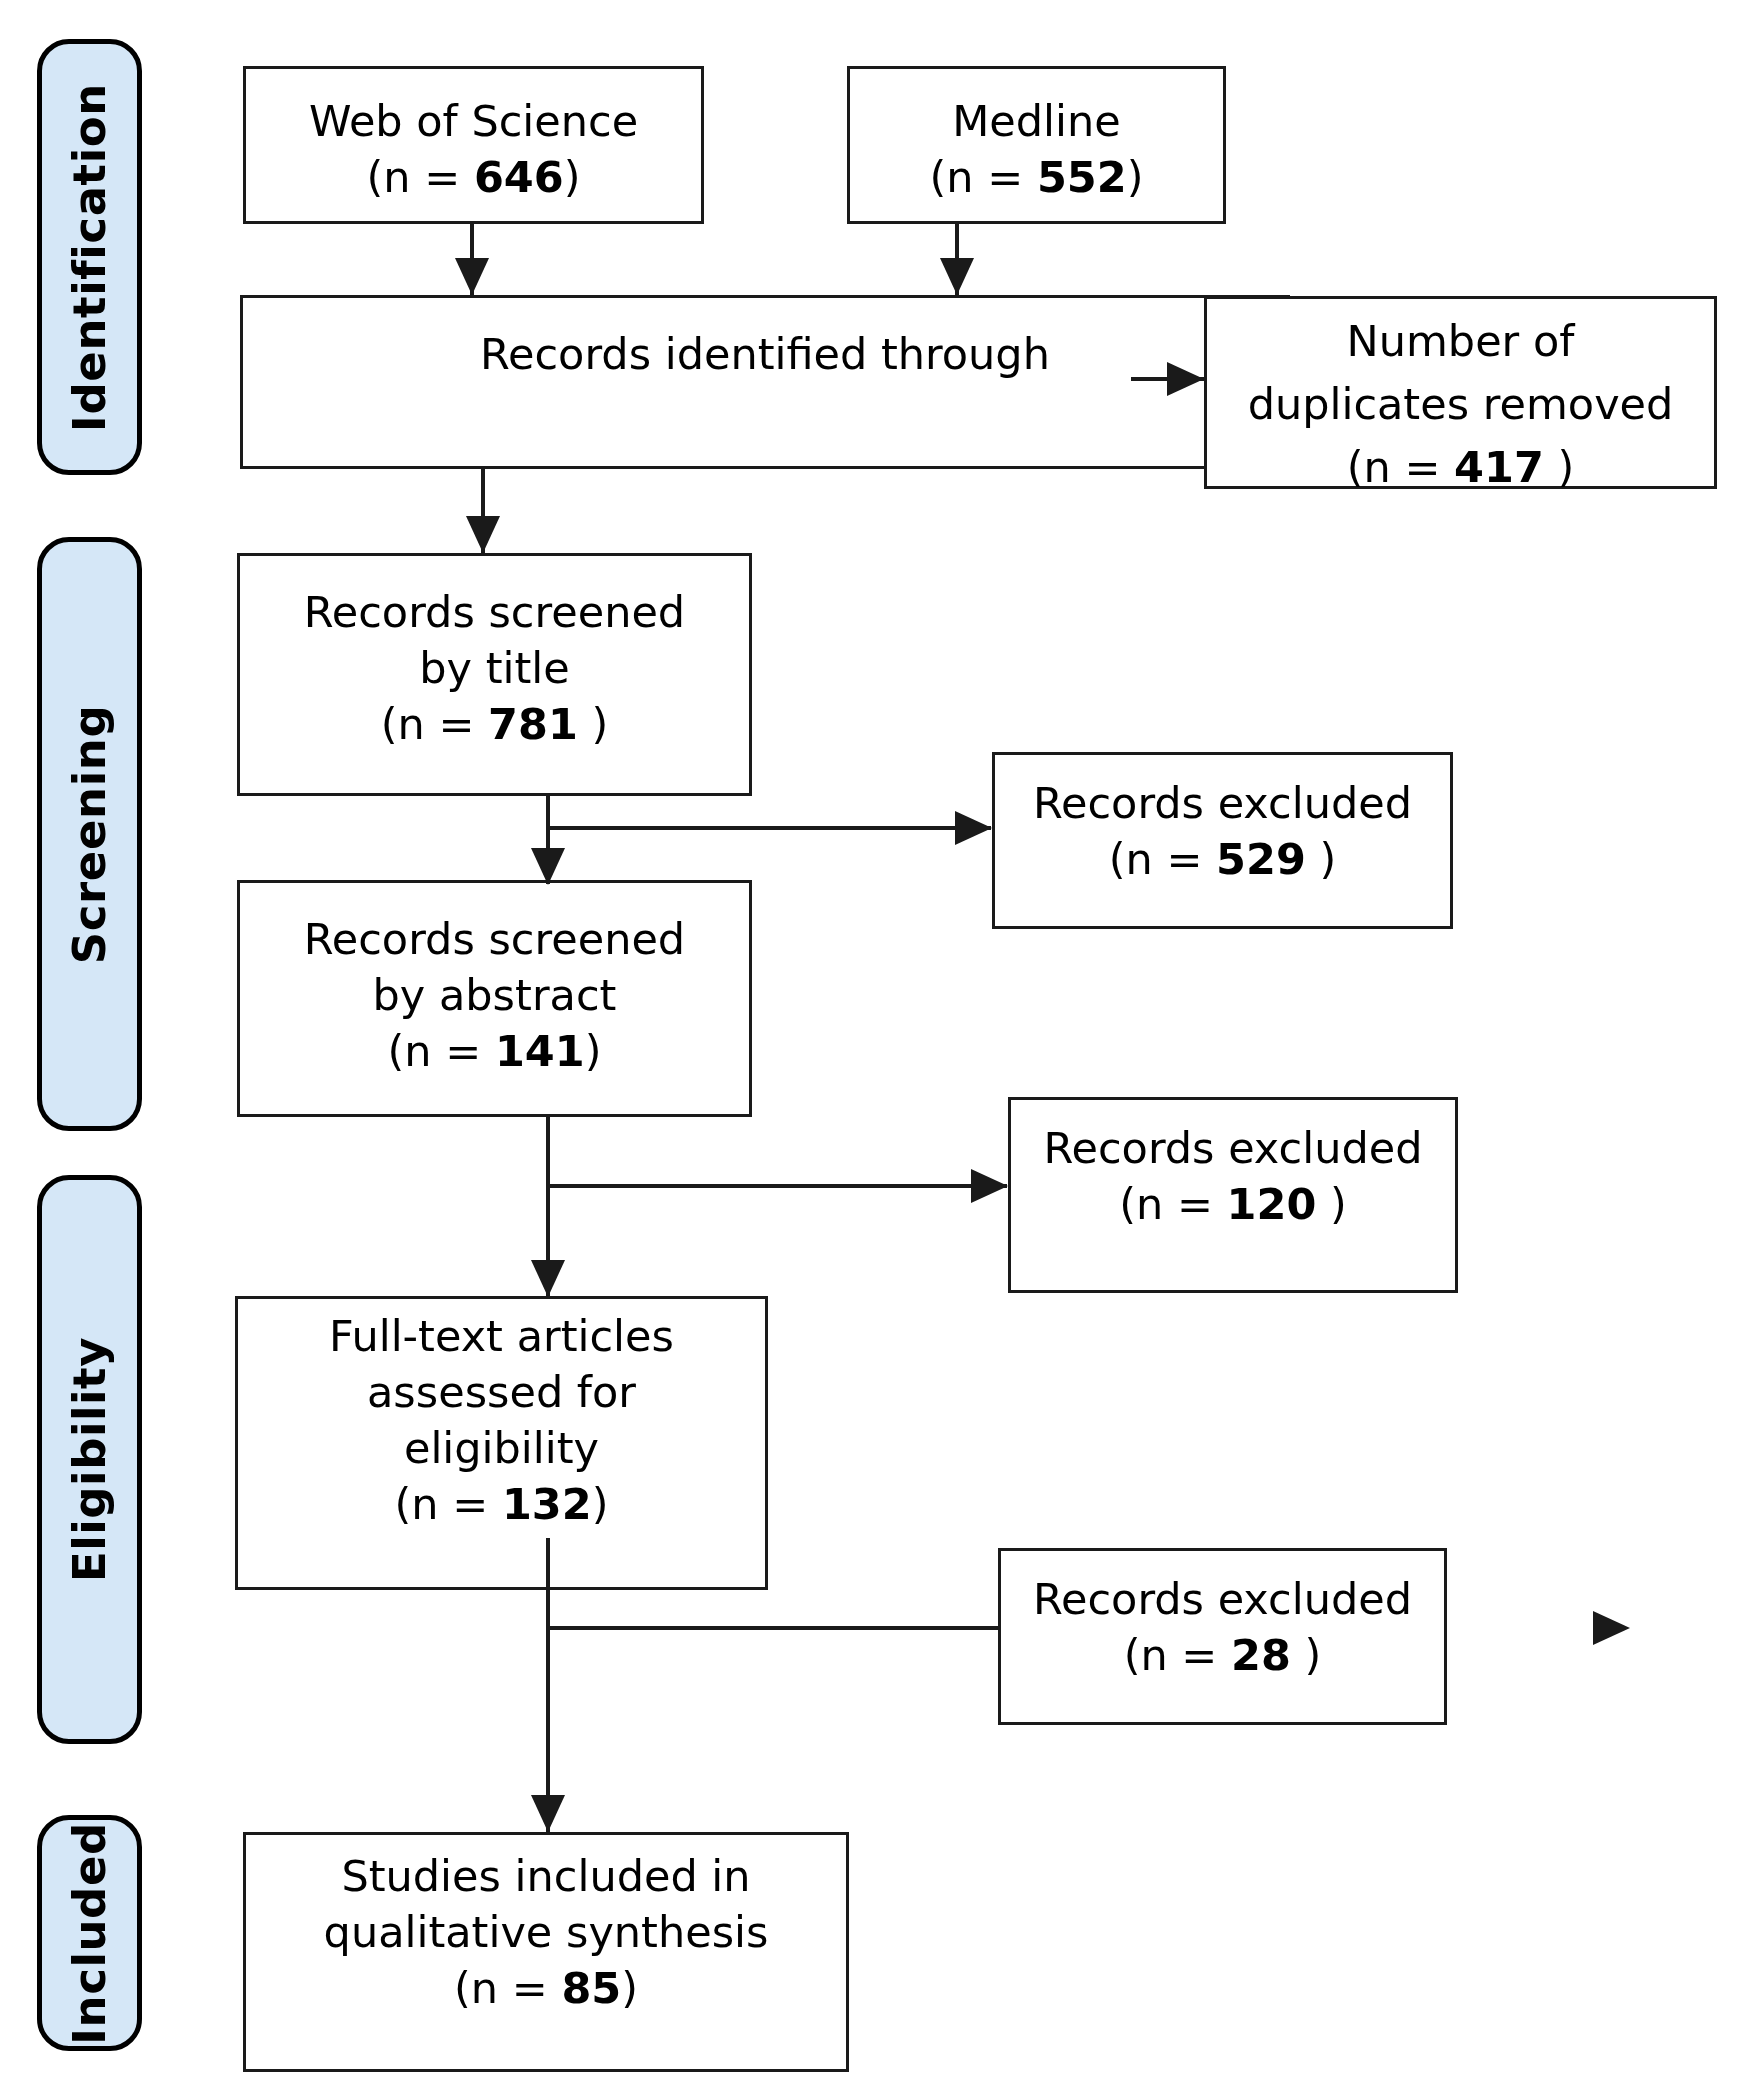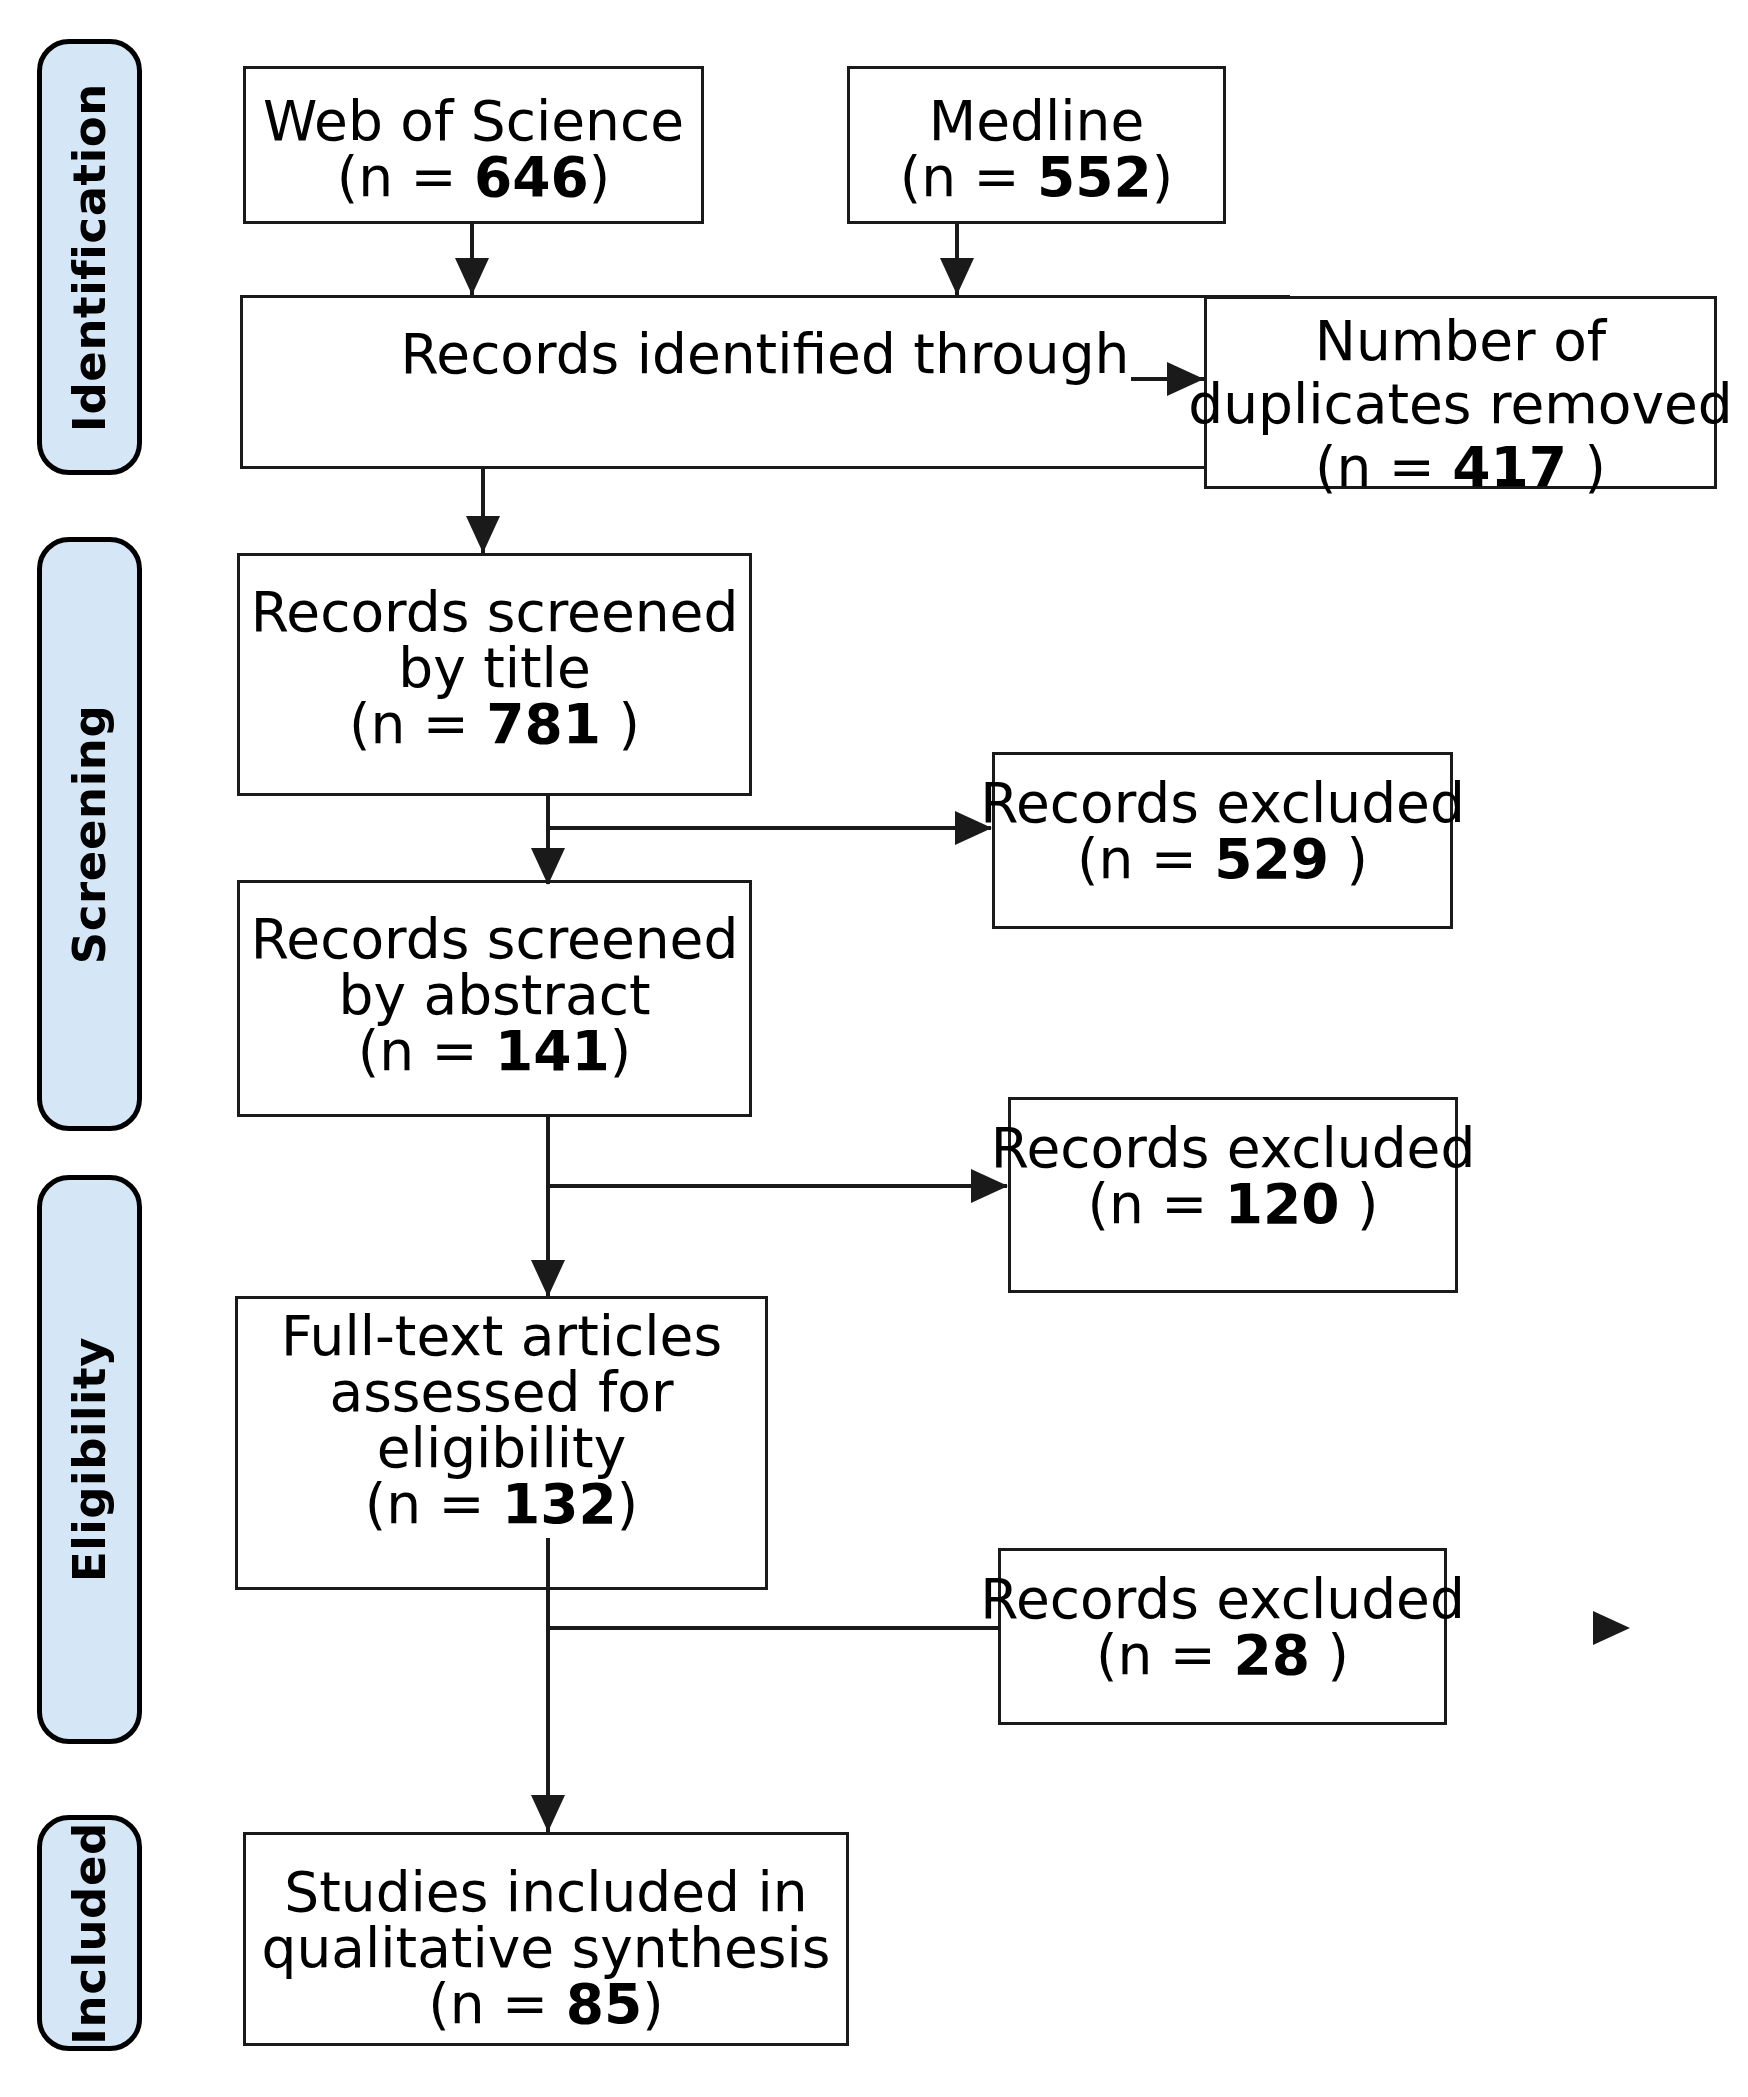--- a/index.html
+++ b/index.html
@@ -37,21 +37,21 @@
   
   .fbox {
     position: absolute;
     box-sizing: border-box;
     background: #ffffff;
     border: 3.8px solid #1a1a1a;
     display: flex;
     flex-direction: column;
     align-items: center;
     text-align: center;
-    font-size: 55px;
+    font-size: 43px;
     line-height: 56px;
   }
   .fbox b { font-weight: bold; }
   .tline { white-space: nowrap; }
   
   .vline, .hline {
     position: absolute;
     background: #1a1a1a;
   }
   .vline { width: 3.8px; }
@@ -136,21 +136,21 @@
     <div class="tline"><span>assessed for</span></div>
     <div class="tline"><span>eligibility</span></div>
     <div class="tline"><span>(n = </span><b>132</b><span>)</span></div>
   </div>
 
   <div class="fbox" style="left:998px; top:1548px; width:449px; height:177px; padding-top:20px;">
     <div class="tline"><span>Records excluded</span></div>
     <div class="tline"><span>(n = </span><b>28</b><span> )</span></div>
   </div>
 
-  <div class="fbox" style="left:243px; top:1832px; width:606px; height:214px; padding-top:29px;">
+  <div class="fbox" style="left:243px; top:1832px; width:606px; height:240px; padding-top:13px;">
     <div class="tline"><span>Studies included in</span></div>
     <div class="tline"><span>qualitative synthesis</span></div>
     <div class="tline"><span>(n = </span><b>85</b><span>)</span></div>
   </div>
 
   <div class="vline" style="left:470px; top:222px; height:73px;"></div>
   <div class="arrow-down" style="left:455px; top:258px;"></div>
 
   <div class="vline" style="left:955px; top:222px; height:73px;"></div>
   <div class="arrow-down" style="left:940px; top:258px;"></div>

